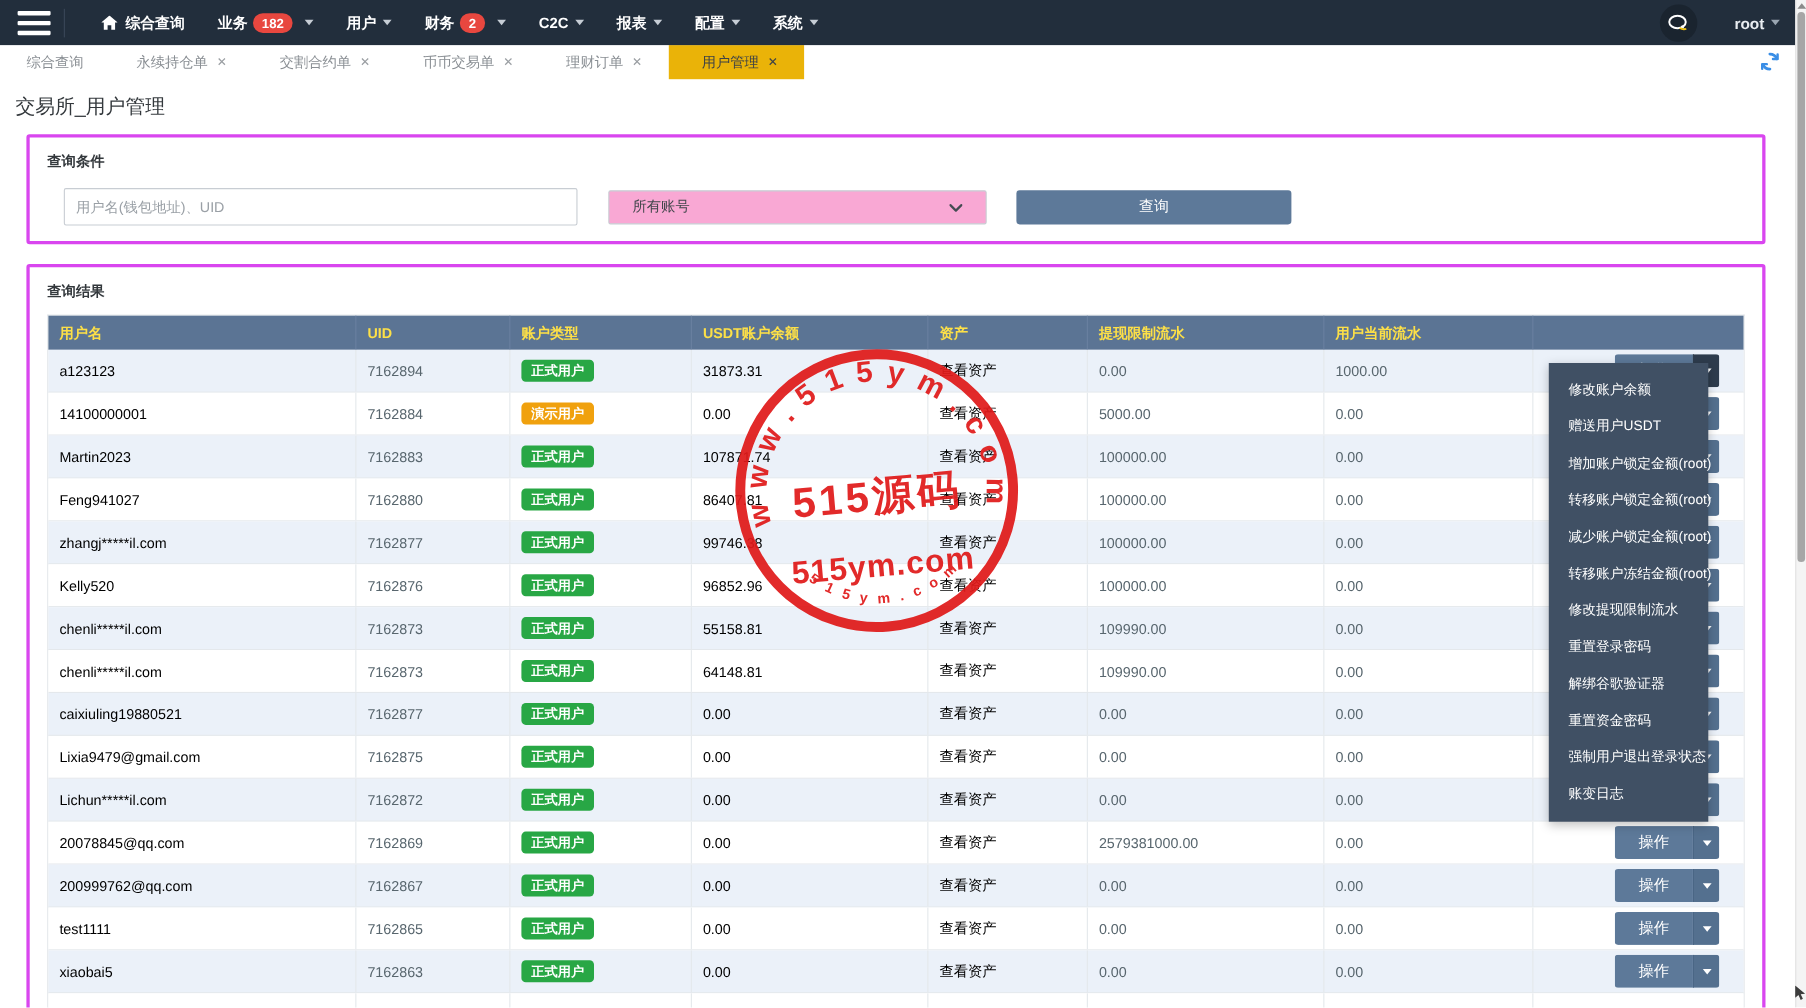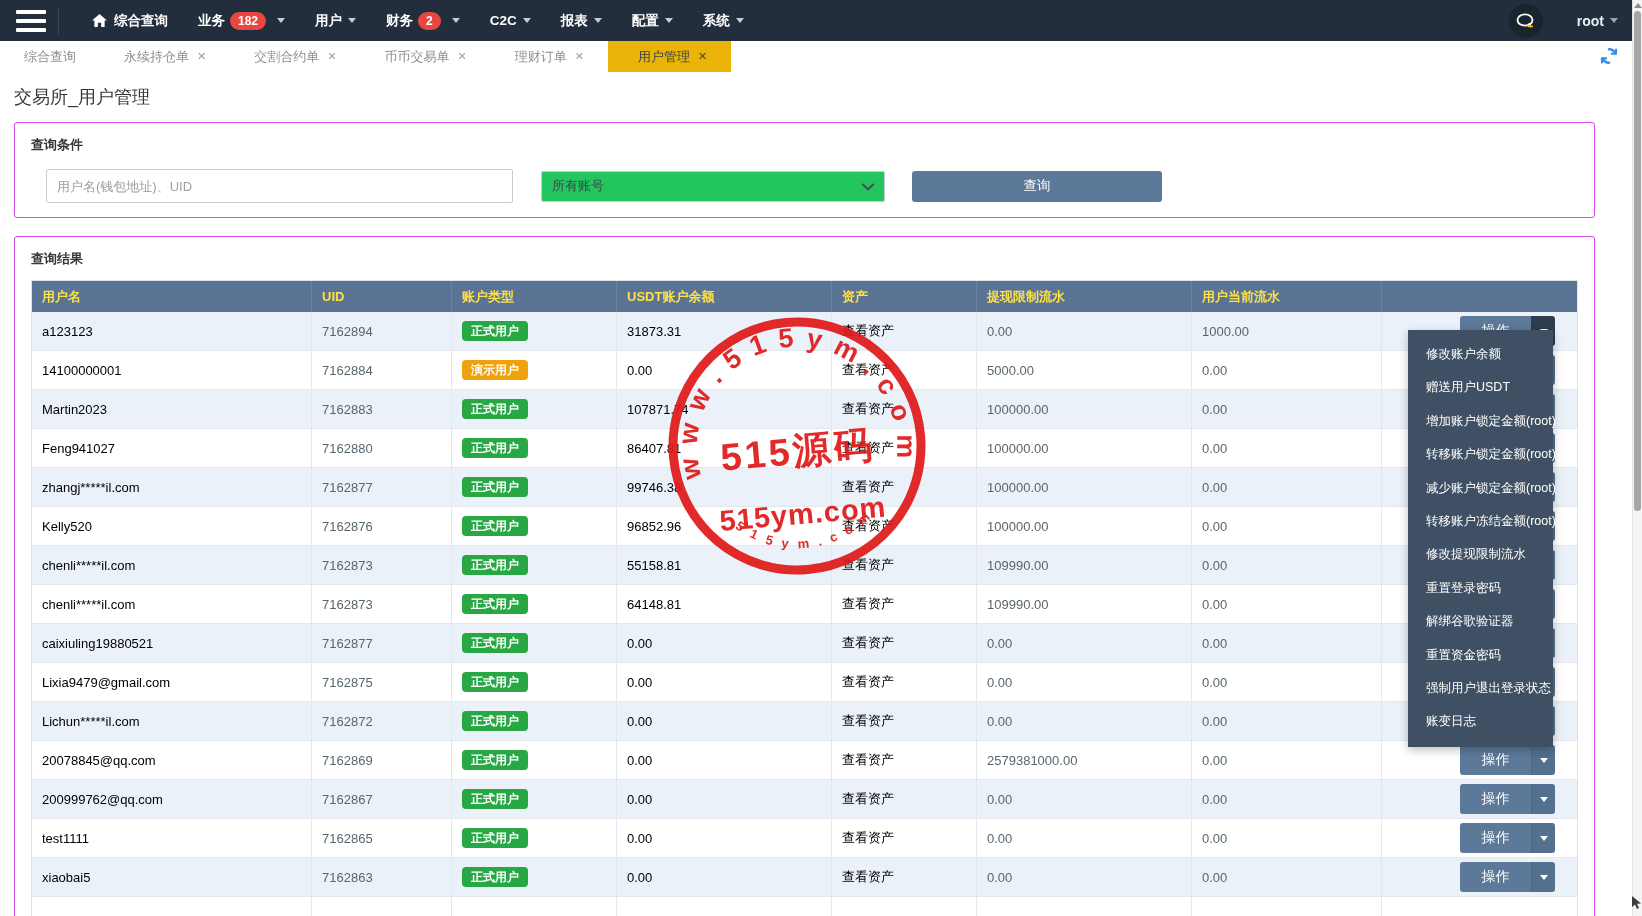--- a/index.html
+++ b/index.html
@@ -28,26 +28,26 @@
   .tabbar { height:31px; background:#ffffff; display:flex; align-items:stretch; position:relative; z-index:10;}
   .tab { display:flex; align-items:center; padding:0 24px; font-size:13px; color:#8a8f94; cursor:pointer; white-space:nowrap;}
   .tab .close-x { margin-left:8px; font-size:11px; font-weight:700; color:#9b9fa3; }
   .tab.active { background:#eab308; color:#3f4346; font-weight:400;padding-left:30px;}
   .tab.active .close-x { color:#3f4346; }
   .refresh-btn { position:absolute; right:22px; top:4px; width:22px; height:22px; cursor:pointer; display:flex; align-items:center; justify-content:center;}
 
   
   .content { padding:0 0 0 0; }
   .page-title { font-size:18px; color:#33383c; margin:13px 0 13px 14px; font-weight:400;}
-  .panel { margin-left:14px; width:1581px; border:1px solid #d946ef; border-radius:3px; background:#fff;}
+  .panel { margin-left:24px; width:1581px; border:3px solid #d946ef; border-radius:3px; background:#fff;}
   .panel-head { font-size:13px; font-weight:700; color:#33383c; padding:13px 16px 0 16px;}
   .query-form { display:flex; align-items:center; padding:15px 16px 14px 31px;}
   .search-input { width:467px; height:31px; border:1px solid #c8cdd3; border-radius:2px; padding:16px 10px; font-size:13px; color:#333; outline:none; font-family:inherit;}
   .search-input::placeholder { color:#9aa0a6; }
-  .select-box { width:344px; height:31px; border:1px solid #c8cdd3; border-radius:2px; margin-left:28px; display:flex; align-items:center; padding:0 10px; color:#41464b; cursor:pointer; background:#22c55e; position:relative;}
+  .select-box { width:344px; height:31px; border:1px solid #c8cdd3; border-radius:2px; margin-left:28px; display:flex; align-items:center; padding:0 21px; color:#41464b; cursor:pointer; background:#f9a8d4; position:relative;}
   .select-box .chev { margin-left:auto; }
   .query-btn { width:250px; height:31px; margin-left:27px; background:#5d7999; border:none; border-radius:3px; color:#fff; font-size:13.5px; cursor:pointer; font-family:inherit;}
 
   .results-panel { margin-top:18px; min-height:720px; }
   .grid-table { margin:12px 16px 0 16px; border:1px solid #dfe3e7; border-bottom:none;}
   .t-row { display:grid; grid-template-columns:280px 140px 165px 215px 145px 215px 190px auto; align-items:center; height:39px; background:#fff; border-bottom:1px solid #e4e8ec;}
   .t-row.alt { background:#ebf1f9; }
   .t-head { height:31px; background:#5b7494; border-bottom:none;}
   .t-head .cell { color:#fde047; font-weight:700; font-size:13px;}
   .cell { padding-left:10px; height:100%; display:flex; align-items:center; border-right:1px solid #e4e8ec; overflow:hidden; white-space:nowrap;}

